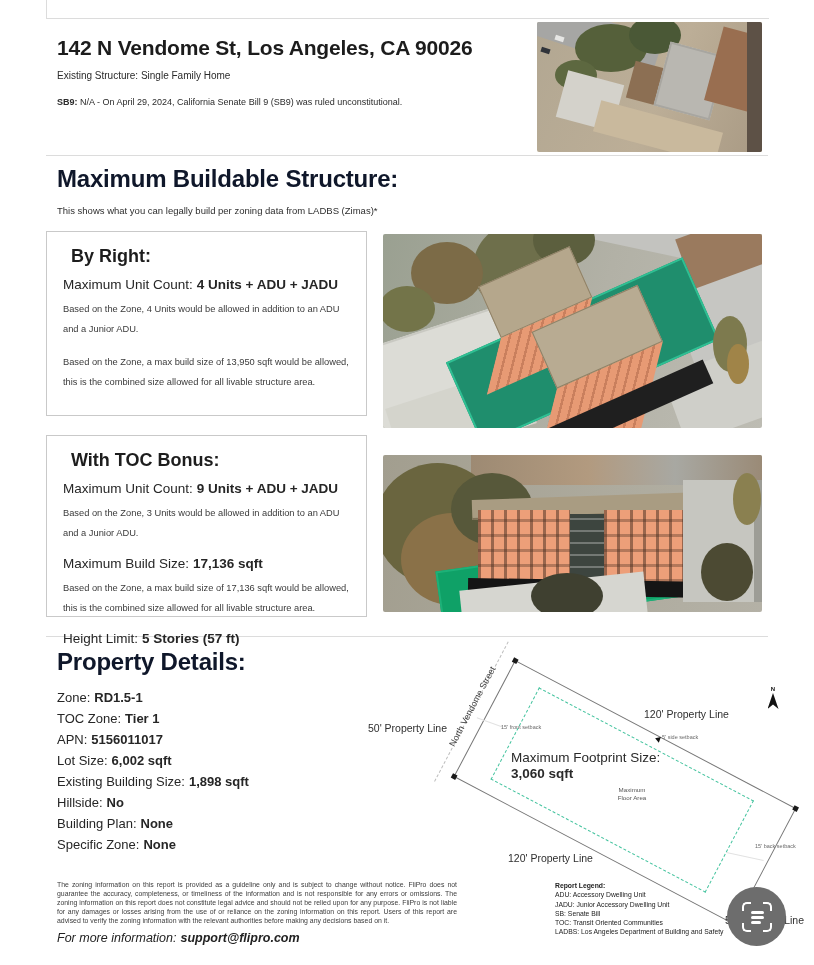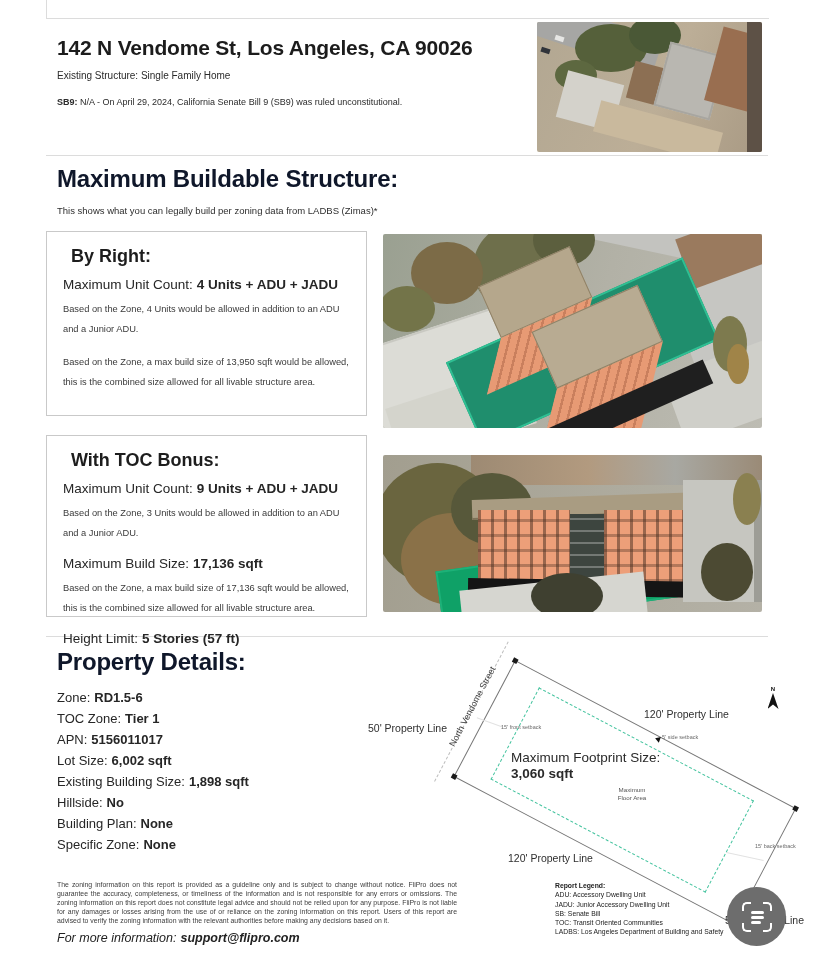--- a/index.html
+++ b/index.html
@@ -164,21 +164,21 @@
     </div>
     <div class="abs" style="left:300px;top:25px;width:85px;height:122px;background:#c6c6c0;box-shadow:inset -14px 0 0 #9d9d96;"></div>
     <div class="blob" style="left:318px;top:88px;width:52px;height:58px;background:#4c4a33;"></div>
     <div class="blob" style="left:350px;top:18px;width:28px;height:52px;background:#8a8050;"></div>
     <div class="abs" style="left:78px;top:126px;width:185px;height:42px;background:#d6d6d0;transform:rotate(-6deg);"></div>
     <div class="blob" style="left:148px;top:118px;width:72px;height:46px;background:#3f4030;"></div>
   </div>
 
   <div class="h2" style="top:648px;text-align:right;">Property Details:</div>
   <div class="prows">
-    <div><span>Zone:</span><b>RD1.5-6</b></div>
+    <div><span>Zone:</span><b>RD1.5-1</b></div>
     <div><span>TOC Zone:</span><b>Tier 1</b></div>
     <div><span>APN:</span><b>5156011017</b></div>
     <div><span>Lot Size:</span><b>6,002 sqft</b></div>
     <div><span>Existing Building Size:</span><b>1,898 sqft</b></div>
     <div><span>Hillside:</span><b>No</b></div>
     <div><span>Building Plan:</span><b>None</b></div>
     <div><span>Specific Zone:</span><b>None</b></div>
   </div>
   <div class="disclaimer">The zoning information on this report is provided as a guideline only and is subject to change without notice. FliPro does not guarantee the accuracy, completeness, or timeliness of the information and is not responsible for any errors or omissions. The zoning information on this report does not constitute legal advice and should not be relied upon for any purpose. FliPro is not liable for any damages or losses arising from the use of or reliance on the zoning information on this report. Users of this report are advised to verify the zoning information with the relevant authorities before making any decisions based on it.</div>
   <div class="footer">

